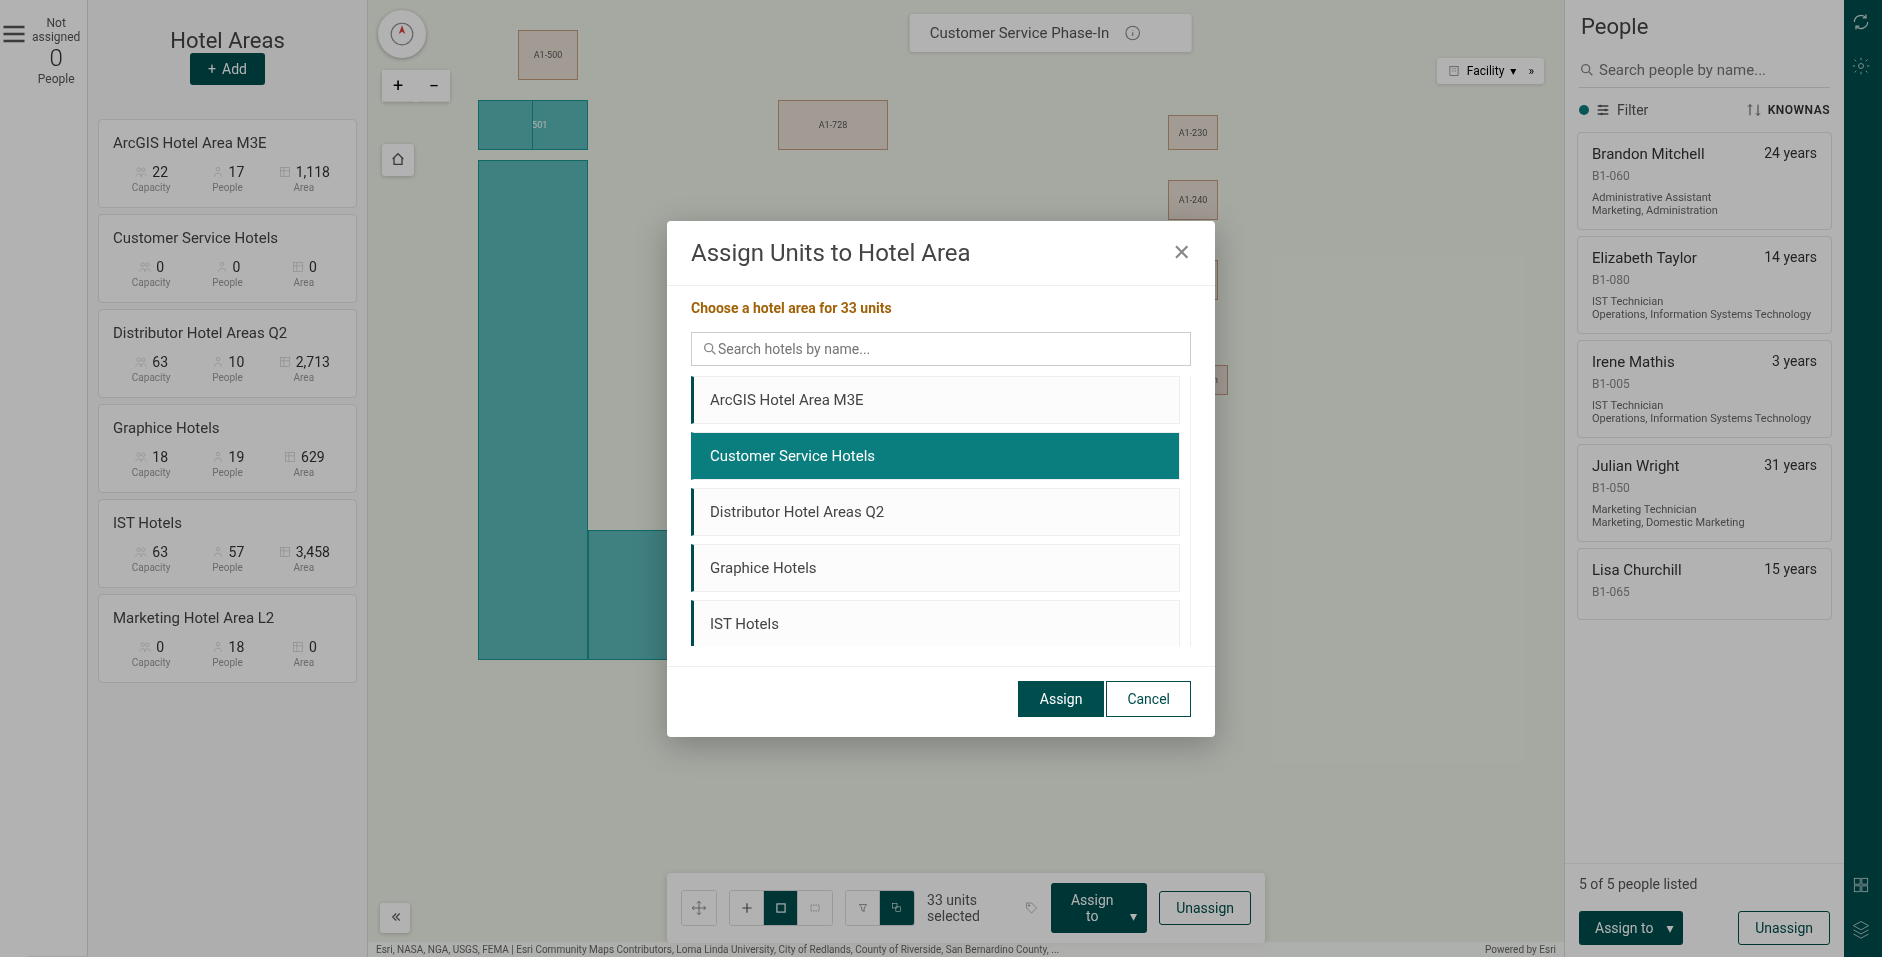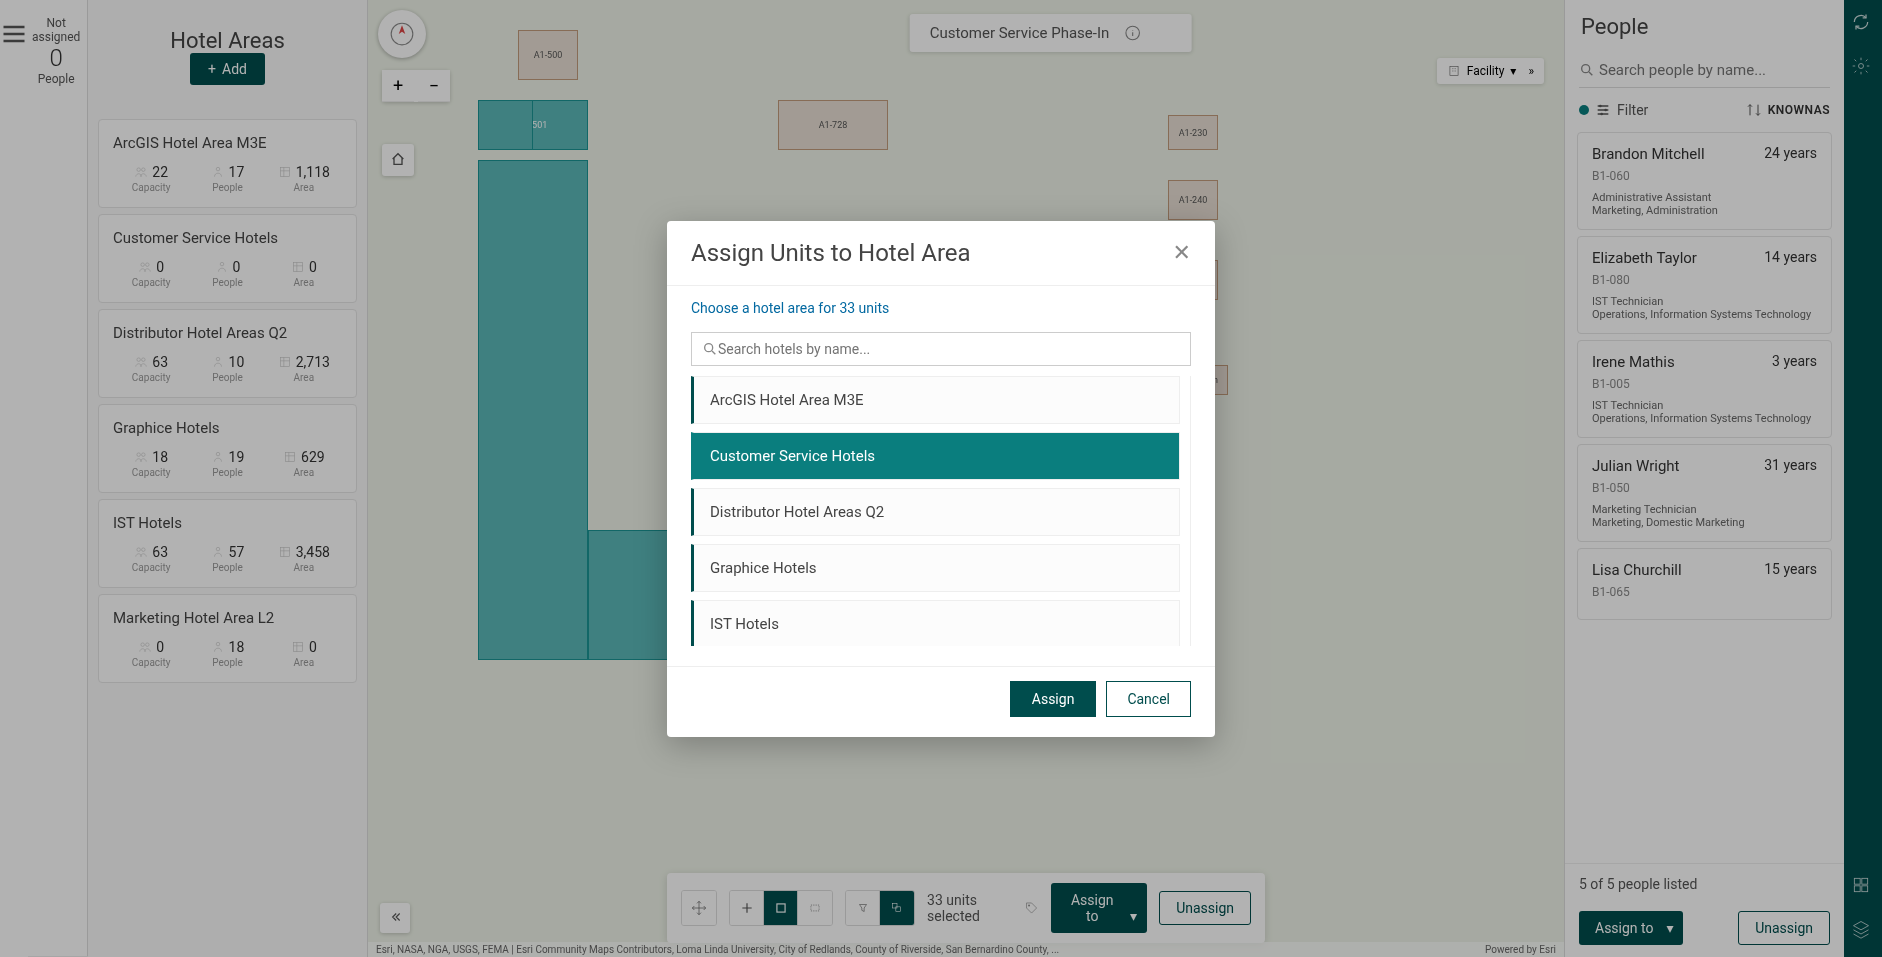--- a/index.html
+++ b/index.html
@@ -78,27 +78,27 @@
     .right-rail { width: 38px; background: #004d4d; display: flex; flex-direction: column; align-items: center; padding-top: 12px; gap: 20px; }
     .right-rail-btn { width: 24px; height: 24px; color: #fff; cursor: pointer; opacity: 0.8; }
     
     
     .overlay { position: absolute; inset: 0; background: rgba(0,0,0,0.3); display: flex; align-items: center; justify-content: center; z-index: 100; }
     .modal { background: #fff; width: 548px; border-radius: 4px; box-shadow: 0 8px 32px rgba(0,0,0,0.25); }
     .modal-header { padding: 18px 24px; display: flex; justify-content: space-between; align-items: center; border-bottom: 1px solid #eee; }
     .modal-title { font-size: 24px; font-weight: 400; color: #444; }
     .modal-close { background: none; border: none; font-size: 22px; color: #888; cursor: pointer; }
     .modal-body { padding: 14px 24px 20px; }
-    .modal-subtitle { font-size: 14px; color: #0369a1; margin-bottom: 16px; }
+    .modal-subtitle { font-size: 14px; color: #a16207; margin-bottom: 16px; font-weight: bold; }
     .modal-search { border: 1px solid #ccc; display: flex; align-items: center; padding: 8px 10px; margin-bottom: 10px; }
     .modal-search input { border: none; outline: none; flex: 1; font-size: 14px; }
     .option-list { max-height: 270px; overflow-y: auto; border-right: 1px solid #eee; padding-right: 10px; }
     .option { border-left: 3px solid #004d4d; background: #fcfcfc; padding: 14px 16px; margin-bottom: 8px; font-size: 15px; color: #444; cursor: pointer; border-top: 1px solid #eee; border-bottom: 1px solid #eee; border-right: 1px solid #eee; }
     .option.selected { background: #0a7e7e; color: #fff; border-left-color: #0a7e7e; }
-    .modal-footer { padding: 14px 24px 20px; display: flex; justify-content: flex-end; gap: 10px; border-top: 1px solid #eee; }
+    .modal-footer { padding: 14px 24px 20px; display: flex; justify-content: flex-end; gap: 2px; border-top: 1px solid #eee; }
     .btn-primary { background: #004d4d; color: #fff; border: none; padding: 10px 22px; font-size: 14px; cursor: pointer; }
     .btn-secondary { background: #fff; border: 1px solid #004d4d; color: #004d4d; padding: 9px 20px; font-size: 14px; cursor: pointer; }
   </style>
 </head>
 <body>
 
 <div class="left-rail">
   <div class="hamburger">
     <svg viewBox="0 0 24 24">
         <path d="M3 6h18M3 12h18M3 18h18" stroke="#555" stroke-width="2" fill="none"></path>

